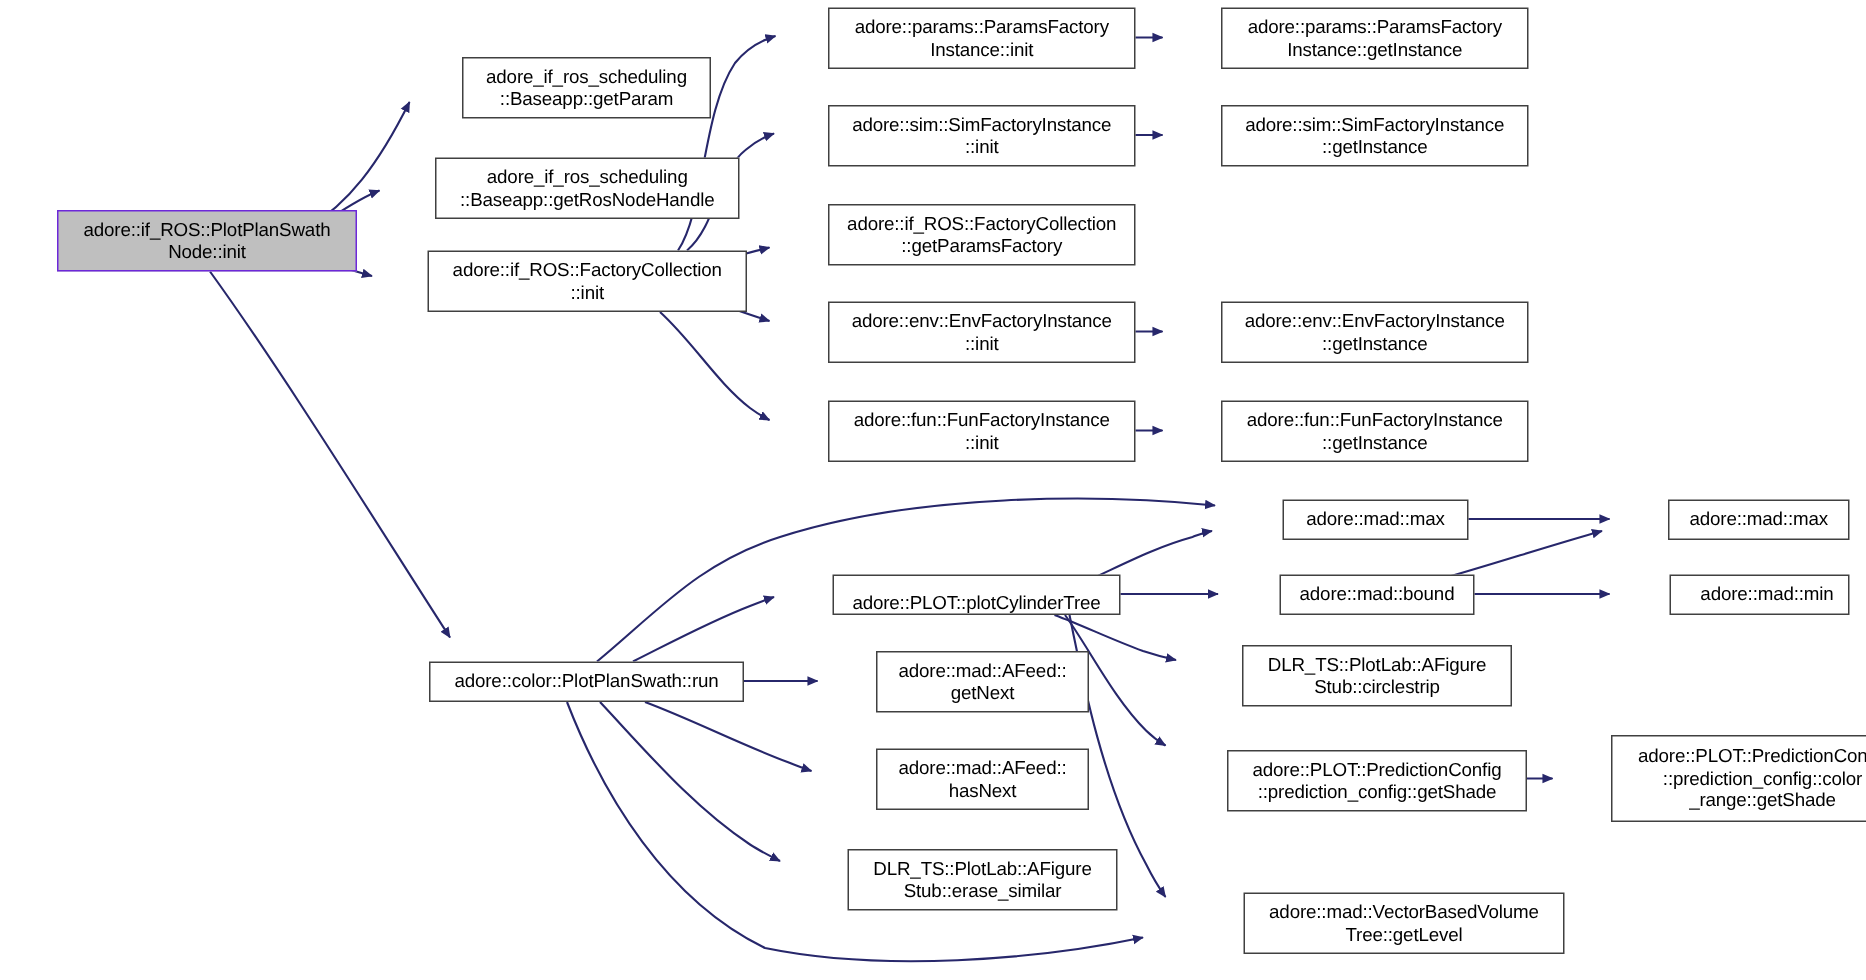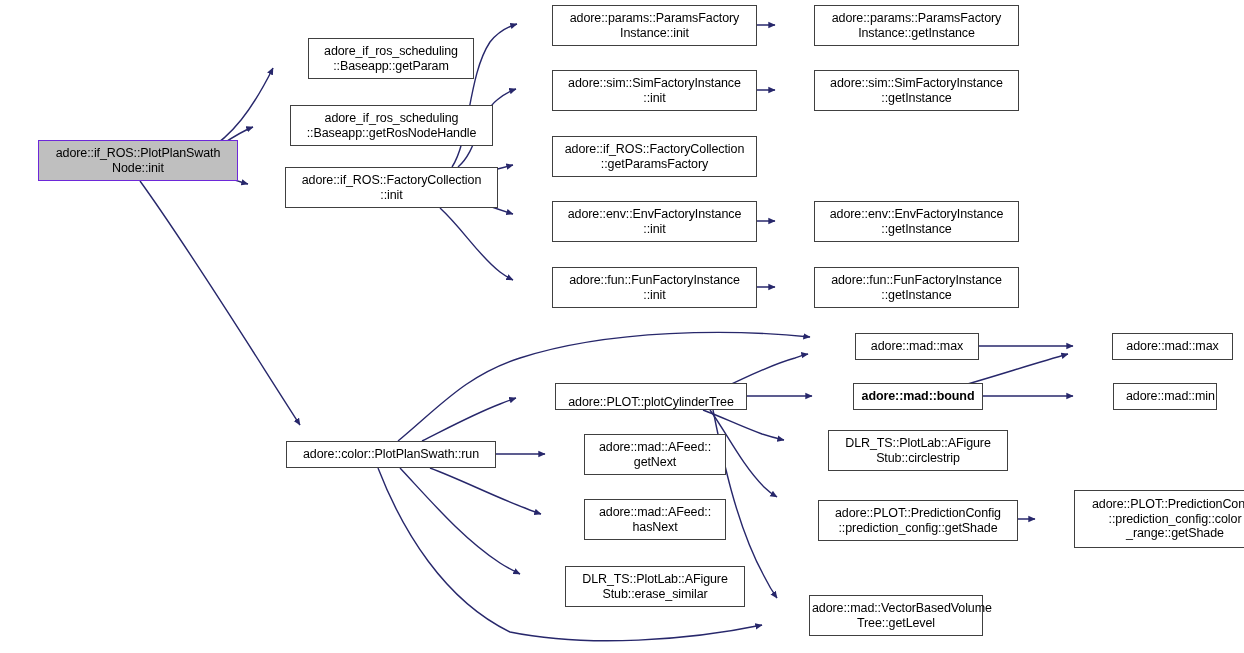--- a/index.html
+++ b/index.html
@@ -120,26 +120,26 @@
 ::getInstance</span></div>
       <div class="node" style="left: 253px; top: 441px; width: 210px; height: 27px;"><span class="lbl">adore::color::PlotPlanSwath::run</span></div>
       <div class="node" style="left: 522px; top: 383px; width: 192px; height: 27px; align-items: flex-end;"><span class="lbl">adore::PLOT::plotCylinderTree</span></div>
       <div class="node" style="left: 551px; top: 434px; width: 142px; height: 41px;"><span class="lbl">adore::mad::AFeed::
 getNext</span></div>
       <div class="node" style="left: 551px; top: 499px; width: 142px; height: 41px;"><span class="lbl">adore::mad::AFeed::
 hasNext</span></div>
       <div class="node" style="left: 532px; top: 566px; width: 180px; height: 41px;"><span class="lbl">DLR_TS::PlotLab::AFigure
 Stub::erase_similar</span></div>
       <div class="node" style="left: 822px; top: 333px; width: 124px; height: 27px;"><span class="lbl">adore::mad::max</span></div>
-      <div class="node" style="left: 820px; top: 383px; width: 130px; height: 27px; font-weight: bold;"><span class="lbl">adore::mad::bound</span></div>
+      <div class="node" style="left: 820px; top: 383px; width: 130px; height: 27px;"><span class="lbl">adore::mad::bound</span></div>
       <div class="node" style="left: 795px; top: 430px; width: 180px; height: 41px;"><span class="lbl">DLR_TS::PlotLab::AFigure
 Stub::circlestrip</span></div>
       <div class="node" style="left: 785px; top: 500px; width: 200px; height: 41px;"><span class="lbl">adore::PLOT::PredictionConfig
 ::prediction_config::getShade</span></div>
-      <div class="node" style="left: 776px; top: 595px; width: 174px; height: 41px;"><span class="lbl">adore::mad::VectorBasedVolume
+      <div class="node" style="left: 796px; top: 595px; width: 214px; height: 41px;"><span class="lbl">adore::mad::VectorBasedVolume
 Tree::getLevel</span></div>
       <div class="node" style="left: 1079px; top: 333px; width: 121px; height: 27px;"><span class="lbl">adore::mad::max</span></div>
-      <div class="node" style="left: 1080px; top: 383px; width: 104px; height: 27px; padding-left: 12px;"><span class="lbl">adore::mad::min</span></div>
+      <div class="node" style="left: 1080px; top: 383px; width: 120px; height: 27px; padding-left: 12px;"><span class="lbl">adore::mad::min</span></div>
       <div class="node" style="left: 1041px; top: 490px; width: 202px; height: 58px;"><span class="lbl">adore::PLOT::PredictionConfig
 ::prediction_config::color
 _range::getShade</span></div>
     </div>
 </div>
 
 </body></html>

